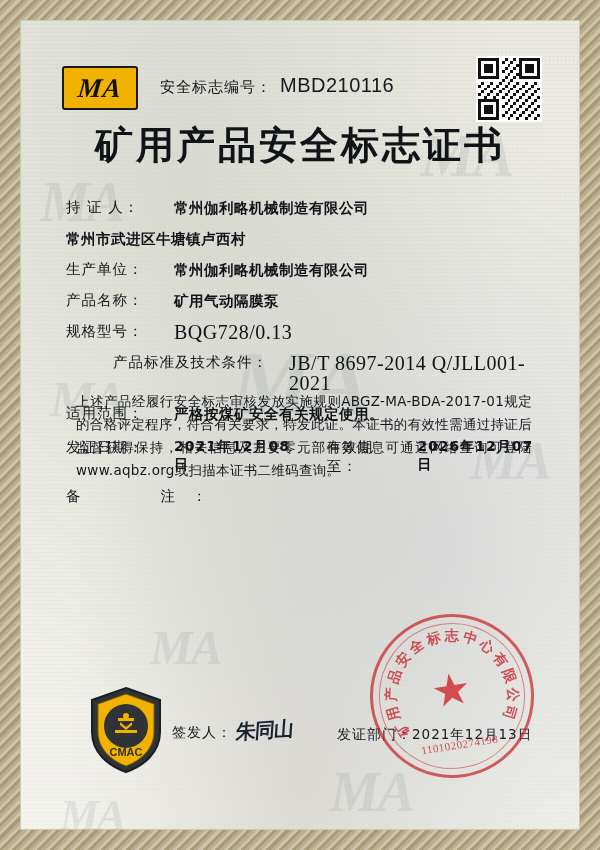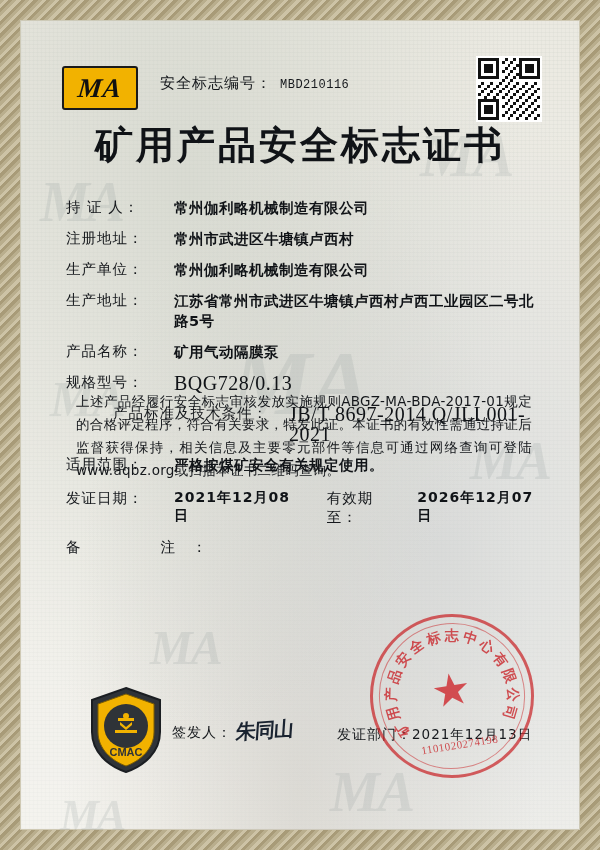--- a/index.html
+++ b/index.html
@@ -94,22 +94,22 @@
   .cert-no {
     position: absolute;
     left: 140px;
     top: 54px;
     font-size: 15px;
     color: #15181c;
     letter-spacing: 1px;
     font-family: "DejaVu Sans", sans-serif;
   }
   .cert-no .num {
-    font-family: Liberation Mono, monospace;
-    font-size: 12px;
+    font-family: Liberation Sans, sans-serif;
+    font-size: 20px;
     letter-spacing: 0.5px;
     margin-left: 8px;
   }
   
   .qr {
     position: absolute;
     right: 38px;
     top: 36px;
     width: 62px;
     height: 62px;
@@ -776,33 +776,28 @@
     <div class="title">矿用产品安全标志证书</div>
 
     <div class="fields">
 
       <div class="row">
         <div class="label">持 证 人：</div>
         <div class="value">常州伽利略机械制造有限公司</div>
       </div>
 
       <div class="row">
-        <div class="label">注册地址：</div>
         <div class="value">常州市武进区牛塘镇卢西村</div>
       </div>
 
       <div class="row">
         <div class="label">生产单位：</div>
         <div class="value">常州伽利略机械制造有限公司</div>
       </div>
 
-      <div class="row">
-        <div class="label">生产地址：</div>
-        <div class="value">江苏省常州市武进区牛塘镇卢西村卢西工业园区二号北路5号</div>
-      </div>
 
       <div class="row">
         <div class="label">产品名称：</div>
         <div class="value">矿用气动隔膜泵</div>
       </div>
 
       <div class="row">
         <div class="label">规格型号：</div>
         <div class="value mono">BQG728/0.13</div>
       </div>

